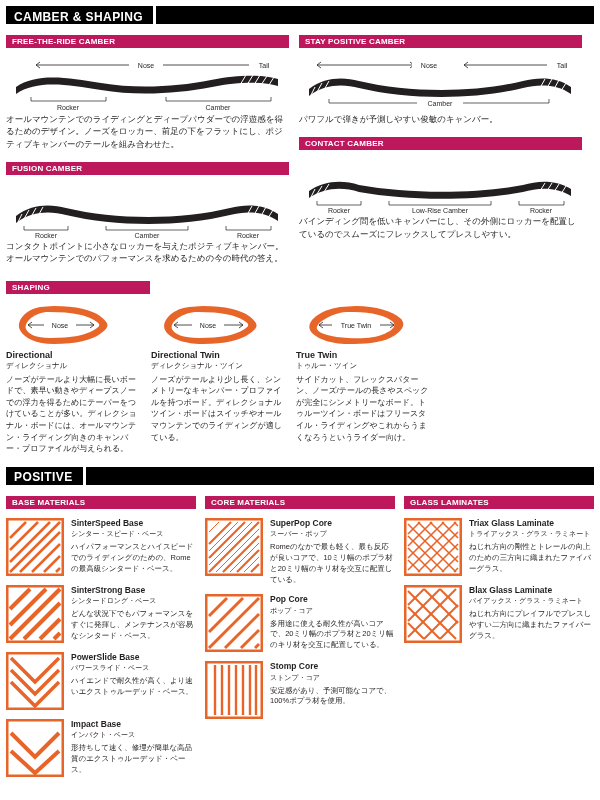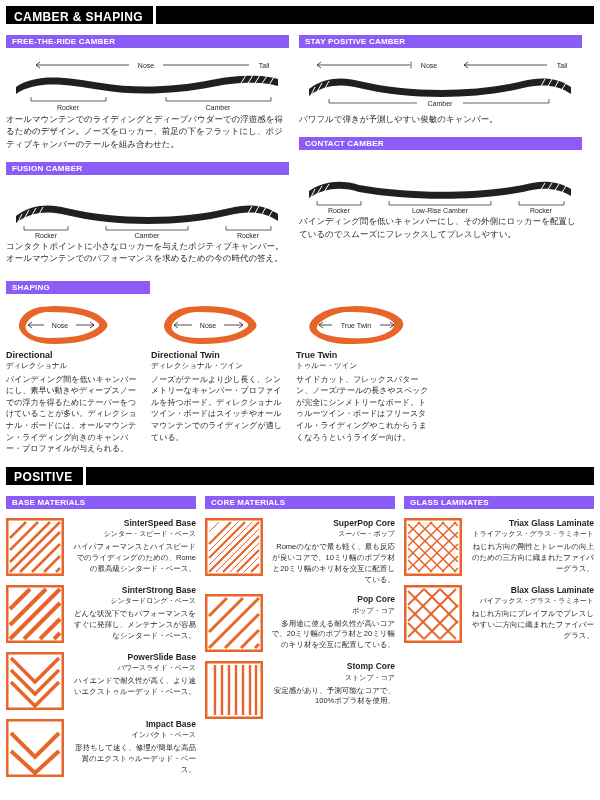--- a/index.html
+++ b/index.html
@@ -42,21 +42,21 @@
     line-height: 1;
   }
   .section-bar .bar-fill {
     flex: 1;
     background: #000;
     margin-left: 3px;
   }
 
   
   .sub-bar {
-    background: #8b5cf6;
+    background: #be185d;
     color: #fff;
     font-size: 8px;
     font-weight: bold;
     letter-spacing: 0.2px;
     padding: 3px 6px 2px 6px;
     display: inline-block;
     line-height: 1;
     width: 100%;
     box-sizing: border-box;
   }
@@ -112,21 +112,20 @@
   .materials-grid {
     display: flex;
     gap: 9px;
     padding: 6px 6px 0 6px;
   }
   .mat-col { width: 190px; }
   .mat-item {
     display: flex;
     gap: 7px;
     margin-top: 9px;
-    text-align: right;
   }
   .mat-swatch {
     width: 58px;
     height: 58px;
     flex: 0 0 58px;
   }
   .mat-text { flex: 1; }
   .mat-title {
     font-size: 8.5px;
     font-weight: bold;
@@ -326,21 +325,21 @@
               <line x1="22" y1="25" x2="88" y2="25"></line>
               <polyline points="26,22 22,25 26,28"></polyline>
               <polyline points="84,22 88,25 84,28"></polyline>
             </g>
             <rect x="38" y="19" width="32" height="12" fill="#fff"></rect>
             <text x="54" y="28" class="lbl" text-anchor="middle">Nose</text>
           </svg>
         </div>
         <div class="shape-name">Directional</div>
         <div class="shape-name-jp">ディレクショナル</div>
-        <div class="shape-desc">バインディング間を低いキャンバーにし、素早い動きやディープスノーでの浮力を得るためにテーパーをつけていることが多い。ディレクショナル・ボードには、オールマウンテン・ライディング向きのキャンバー・プロファイルが与えられる。</div>
+        <div class="shape-desc">ノーズがテールより大幅に長いボードで、素早い動きやディープスノーでの浮力を得るためにテーパーをつけていることが多い。ディレクショナル・ボードには、オールマウンテン・ライディング向きのキャンバー・プロファイルが与えられる。</div>
       </div>
 
       <div class="shape-col">
         <div class="shape-art">
           <svg width="137" height="48" viewBox="0 0 137 48">
             <path d="M52,6 C74,6 90,10 98,16 C108,24 108,27 98,34 C90,40 74,44 52,44 C32,44 18,38 14,30 C10,22 20,9 38,7 Z" fill="#E8652A"></path>
             <path d="M48,12 C70,12 84,15 92,20 C99,24 99,26 92,30 C84,35 70,38 48,38 C32,38 23,34 21,29 C19,23 28,14 44,12 Z" fill="#fff"></path>
             <g stroke="#231f20" stroke-width="0.8" fill="none">
               <line x1="23" y1="25" x2="92" y2="25"></line>
               <polyline points="27,22 23,25 27,28"></polyline>

